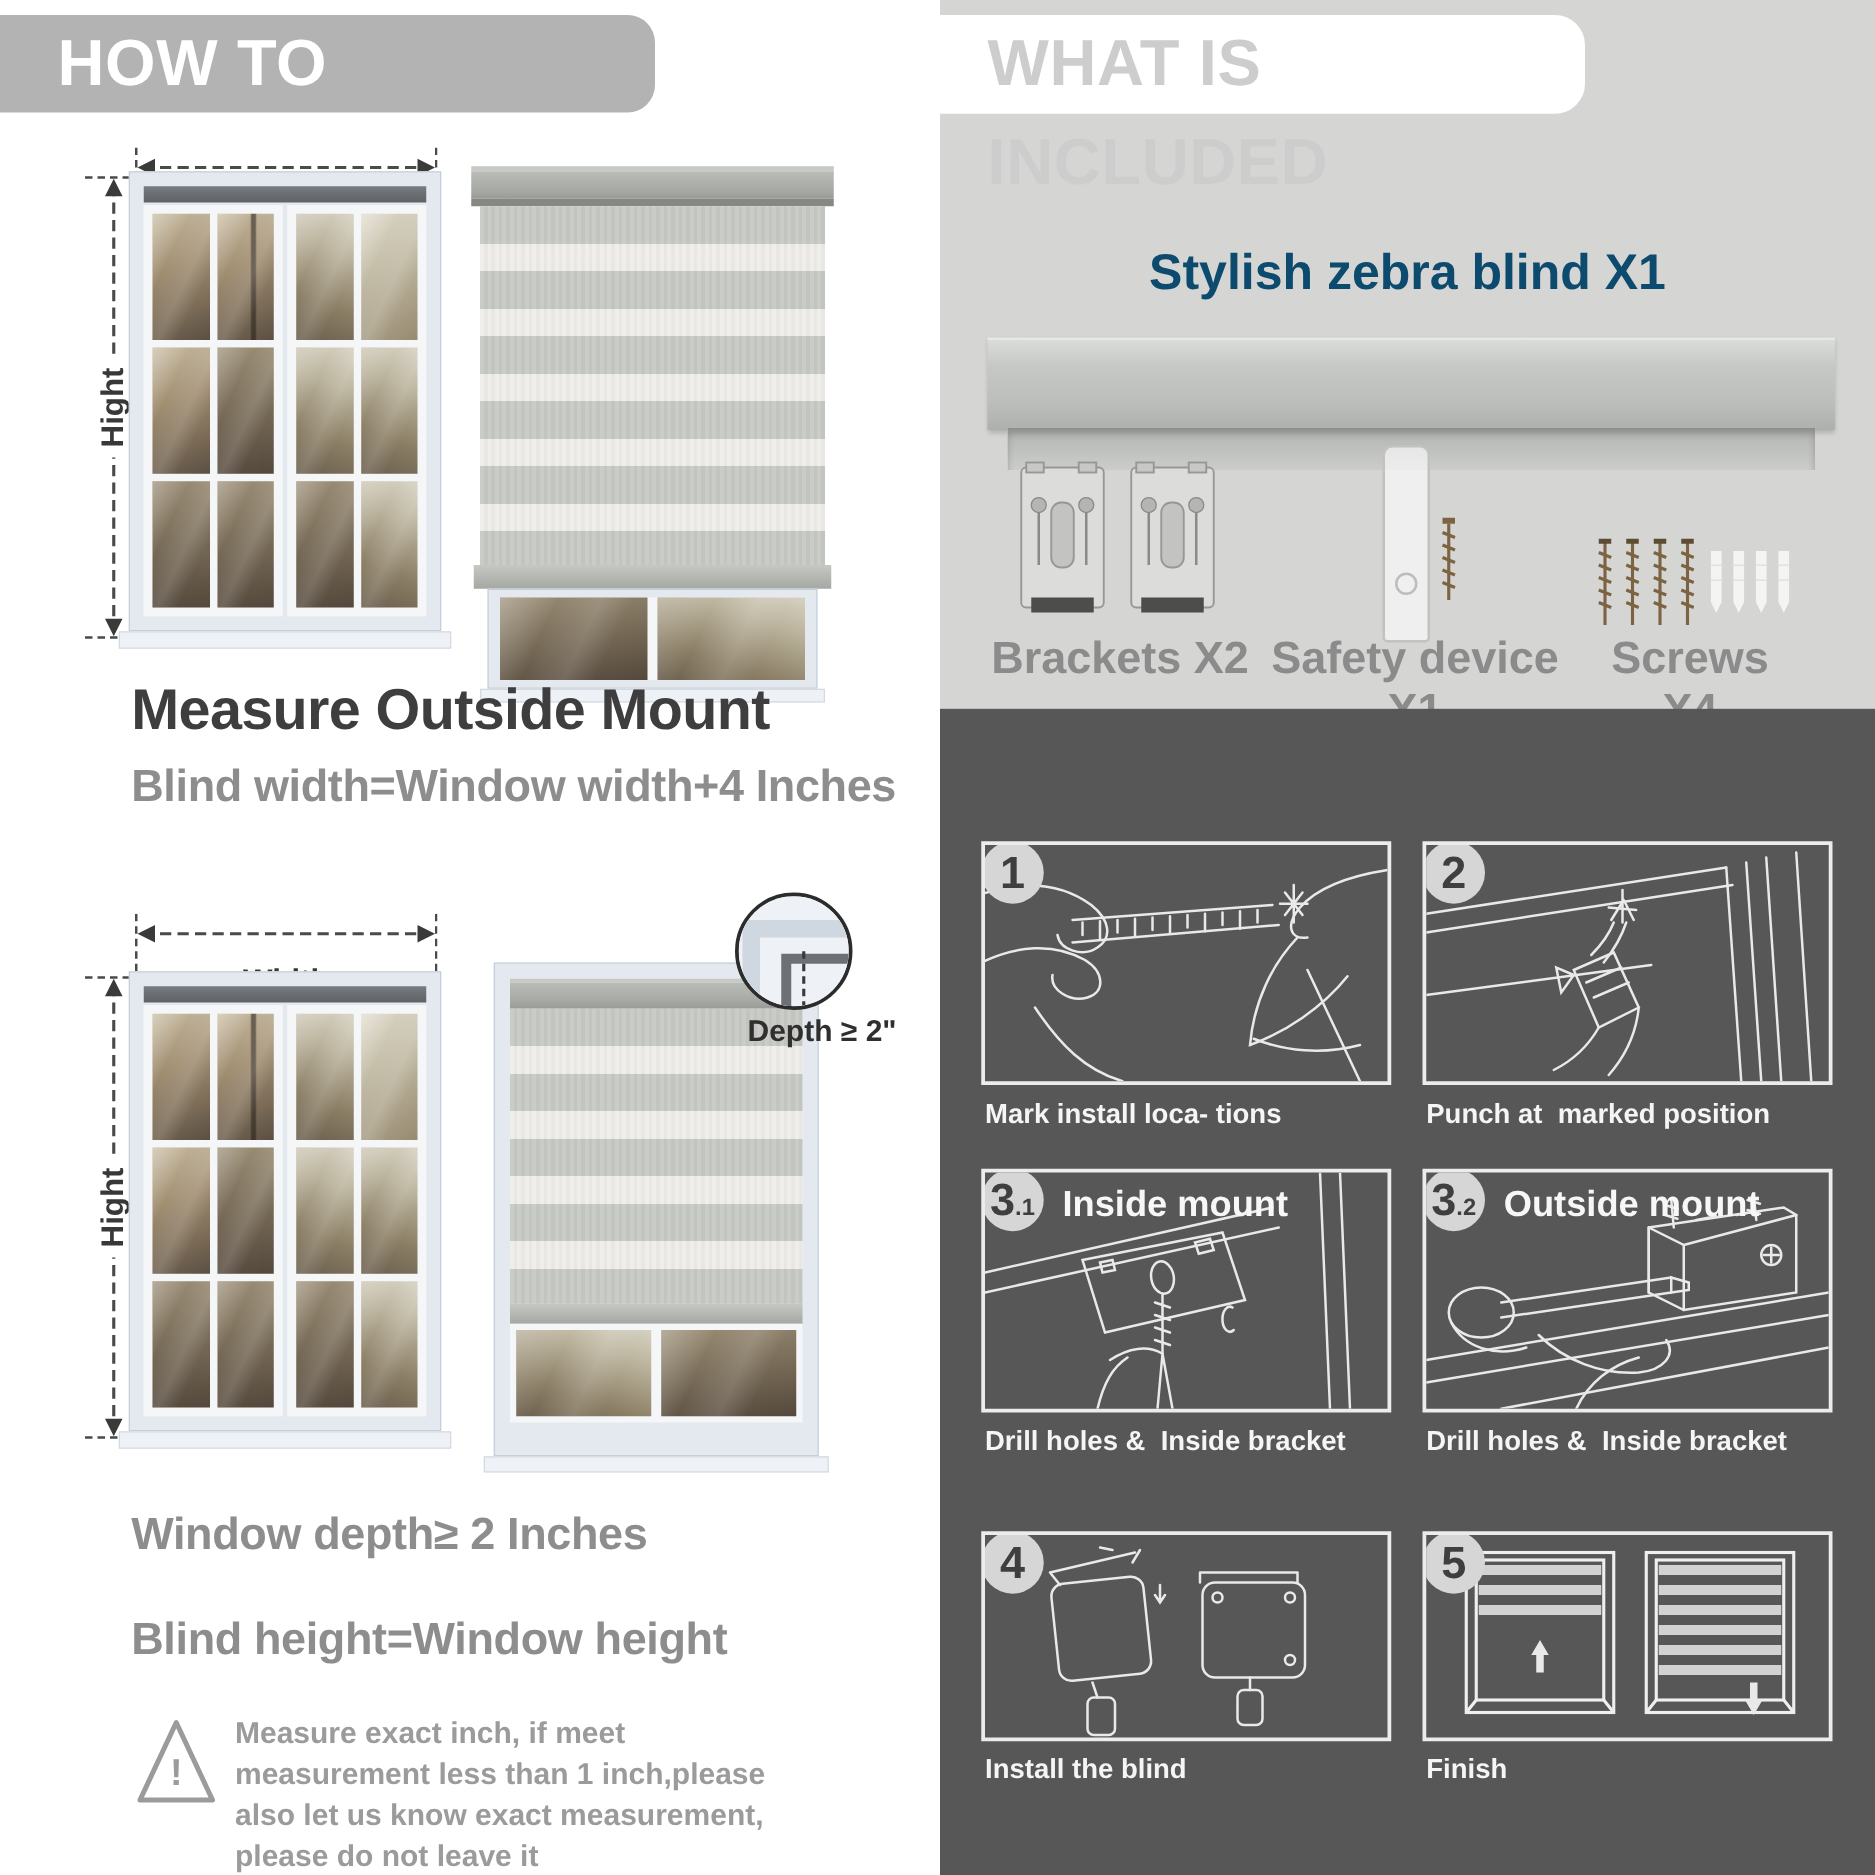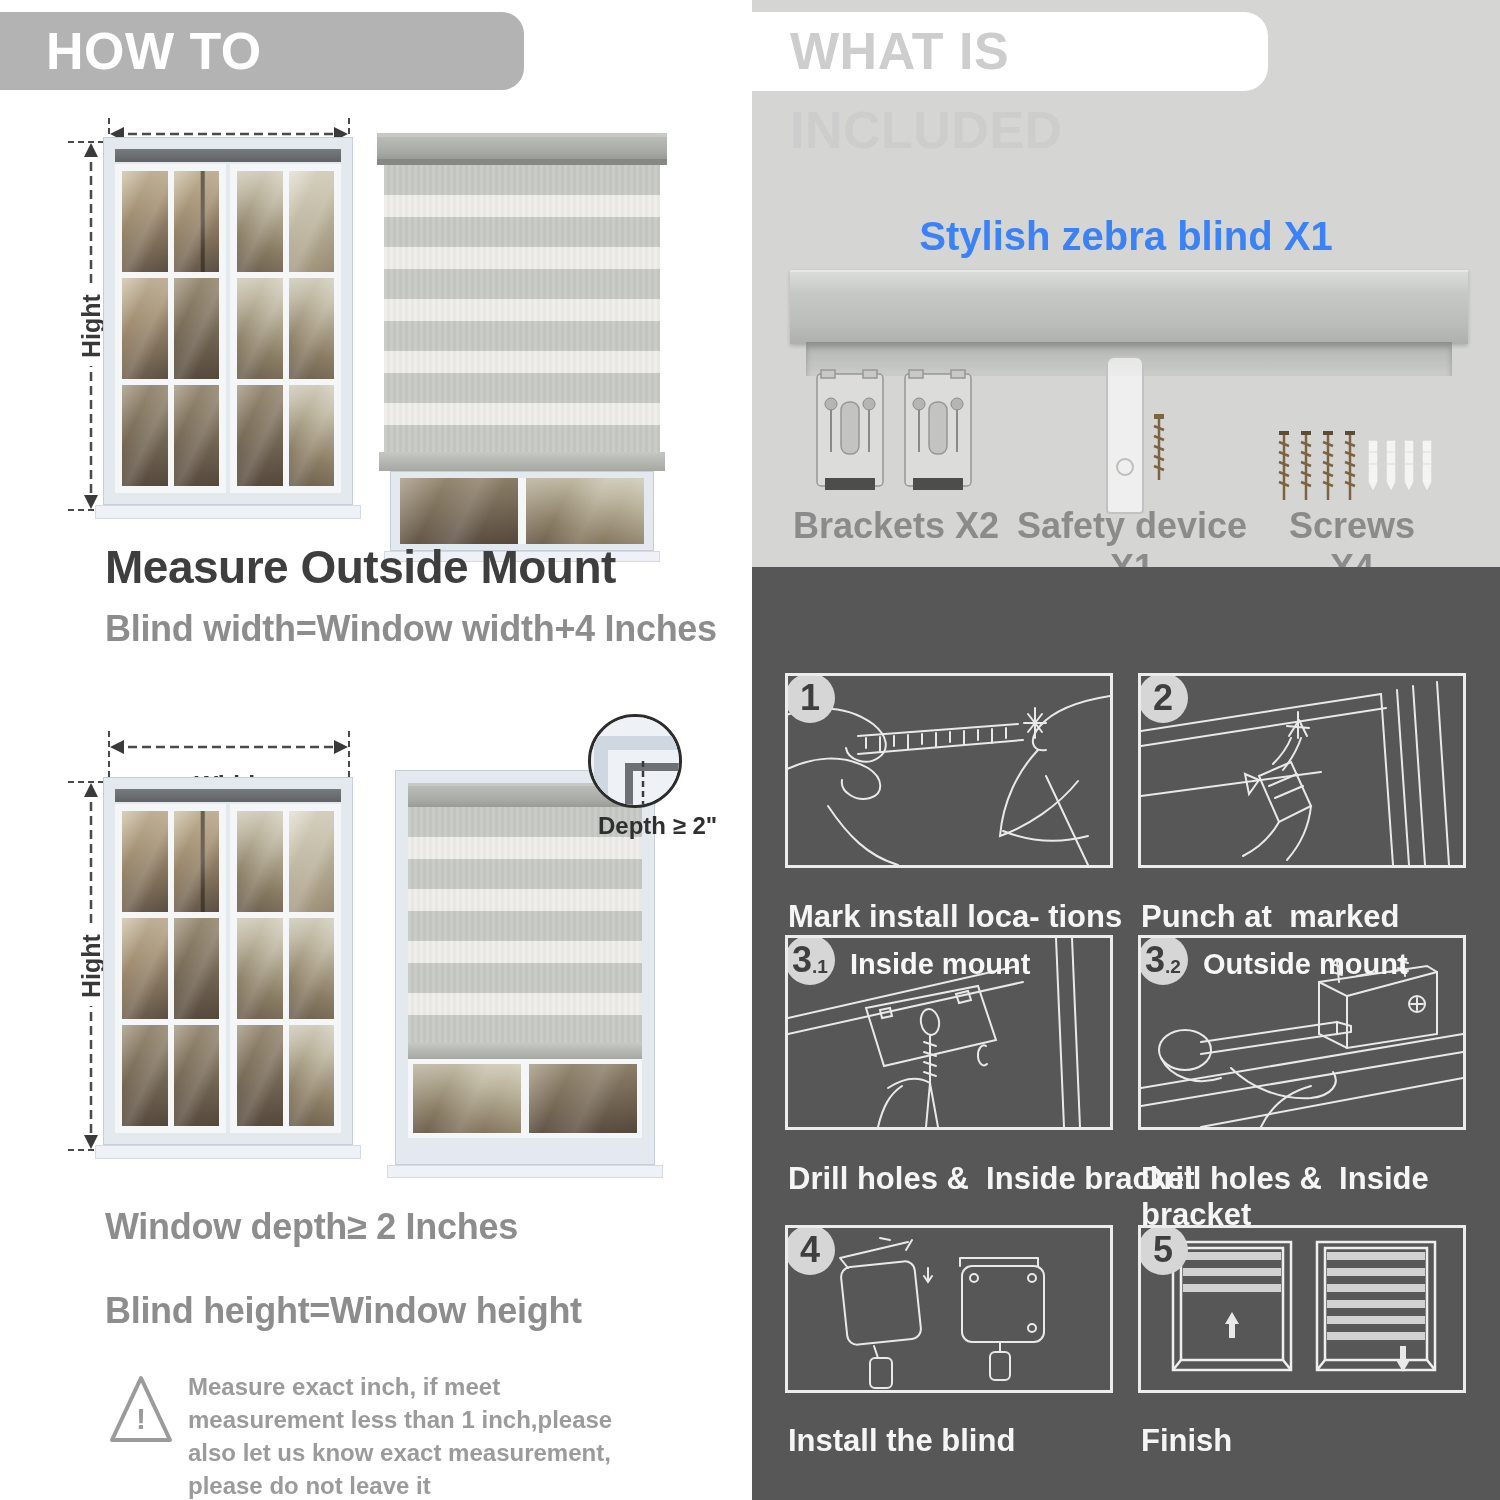--- a/index.html
+++ b/index.html
@@ -46,22 +46,22 @@
   .fabric{background-image:
       repeating-linear-gradient(90deg,rgba(255,255,255,.06) 0 3px,rgba(0,0,0,.025) 3px 6px),
       repeating-linear-gradient(180deg,#c7c9c4 0px,#c7c9c4 30px,#eeede9 30px,#eeede9 52px);}
   .brail{background:linear-gradient(180deg,#c6c8c3,#a4a7a2);}
 
   
   .panel-light{left:752px;top:0;width:748px;height:567px;background:#d5d5d4;}
   .hdr-included{left:752px;top:12px;width:516px;height:79px;background:#ffffff;
       border-radius:0 24px 24px 0;color:#cdcdcd;font-size:52px;font-weight:700;line-height:79px;
       padding-left:38px;letter-spacing:0.5px;box-sizing:border-box;}
-  .product-label{left:752px;top:196px;width:748px;text-align:center;color:#3b82f6;
-      font-size:40px;font-weight:700;margin-top:18px;}
+  .product-label{left:752px;top:196px;width:748px;text-align:center;color:#0c4a6e;
+      font-size:40px;font-weight:700;}
   .rail-main{left:790px;top:270px;width:678px;height:72px;
       background:linear-gradient(180deg,#dadcd9 0%,#c6c8c5 30%,#bcbebb 70%,#aeb0ad 100%);
       border-top:2px solid #e6e8e5;box-shadow:0 2px 4px rgba(0,0,0,.18);}
   .rail-lip{left:806px;top:342px;width:646px;height:34px;
       background:linear-gradient(180deg,#b2b4b1,#cbcdca);box-shadow:inset 0 5px 6px rgba(0,0,0,.22);}
   .item-cap{color:#8b8b8b;font-size:36px;font-weight:700;text-align:center;}
   .safety-body{left:1106px;top:356px;width:38px;height:158px;background:rgba(255,255,255,.62);
       border:2px solid #c2c2c0;border-radius:8px 8px 4px 4px;box-sizing:border-box;}
   .safety-hole{position:absolute;left:50%;bottom:36px;width:14px;height:14px;border:2px solid #bdbdbb;
       border-radius:50%;transform:translateX(-50%);}
@@ -70,21 +70,21 @@
   .panel-dark{left:752px;top:567px;width:748px;height:933px;background:#575757;}
   .hdr-mount{left:752px;top:577px;width:630px;height:74px;background:#ffffff;
       border-radius:0 26px 26px 0;color:#454545;font-size:48px;font-weight:700;line-height:74px;
       padding-left:36px;letter-spacing:-0.5px;box-sizing:border-box;}
   .step{border:3px solid #ececec;box-sizing:border-box;overflow:hidden;background:#575757;}
   .badge{position:absolute;left:-3px;top:-3px;width:50px;height:50px;border-radius:50%;
       background:#d6d6d6;color:#3f3f3f;display:flex;align-items:center;justify-content:center;
       font-weight:700;font-size:36px;}
   .badge .sub{font-size:19px;align-self:flex-end;margin-bottom:7px;}
   .step-title{position:absolute;left:62px;top:10px;color:#f7f7f7;font-size:29px;font-weight:700;}
-  .step-cap{color:#f5f5f5;font-size:31px;font-weight:700;white-space:pre-wrap;margin-top:21px;}
+  .step-cap{color:#f5f5f5;font-size:22px;font-weight:700;white-space:pre-wrap;}
   .step svg{position:absolute;inset:0;}
 
   
   .warn-text{color:#9b9b9b;font-size:24px;font-weight:600;line-height:33px;}
 
   
   .mag{left:588px;top:714px;width:94px;height:94px;border-radius:50%;border:3px solid #2c2c2c;
        background:#f2f4f7;overflow:hidden;box-sizing:border-box;z-index:5;}
   .depth-label{left:598px;top:812px;color:#2f2f2f;font-size:24px;font-weight:700;}
 </style>

